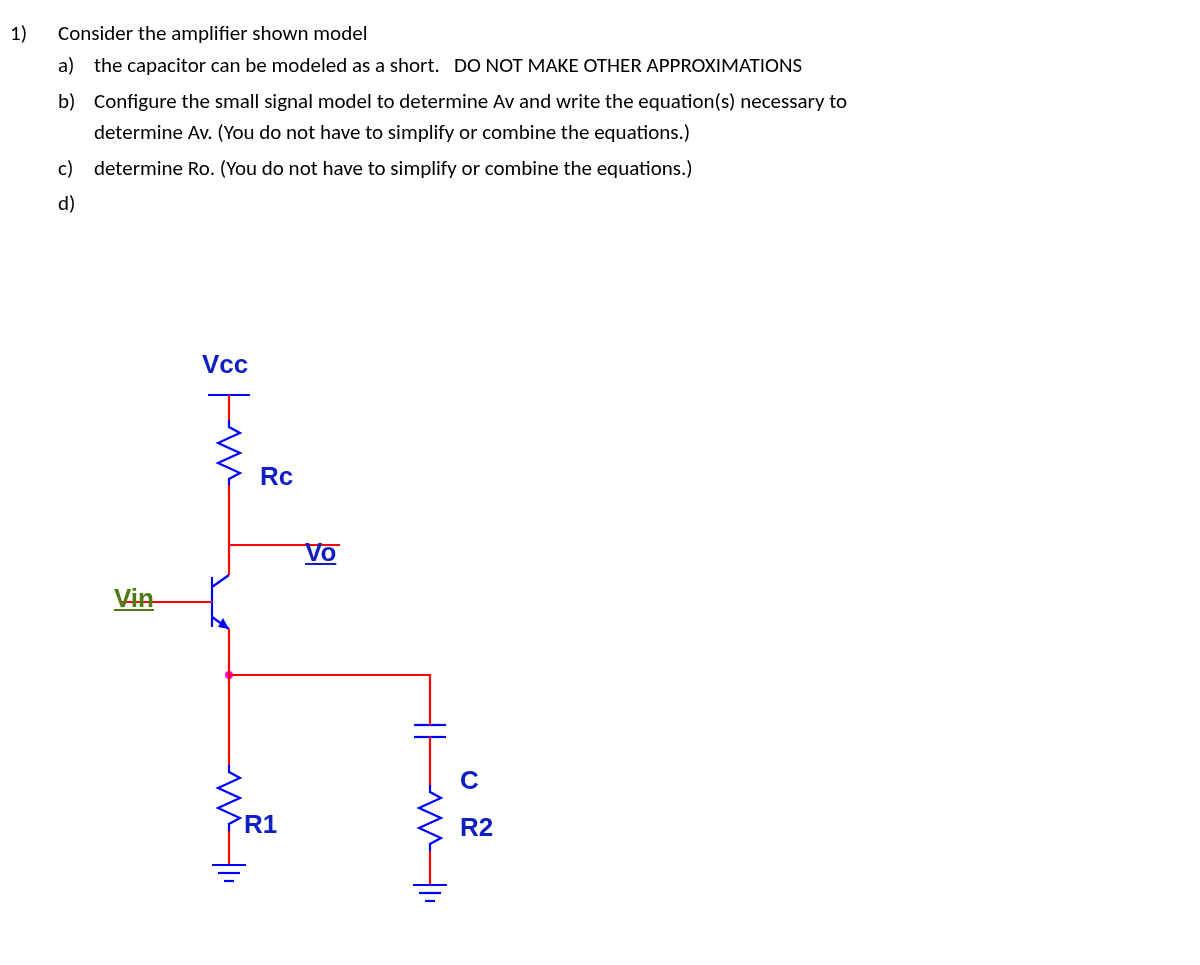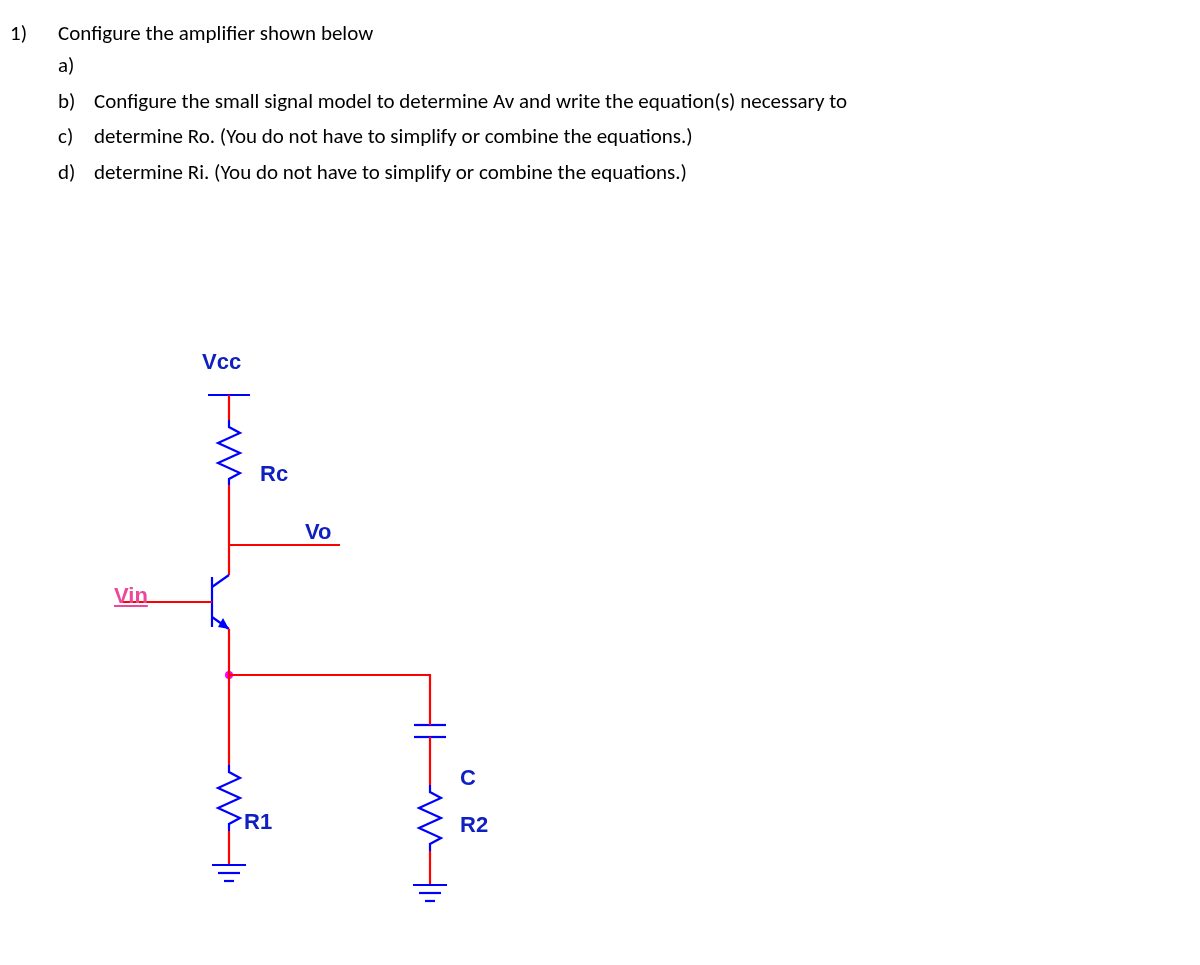--- a/index.html
+++ b/index.html
@@ -57,61 +57,62 @@
     top: 345px;
     width: 480px;
     height: 600px;
   }
   .wire { stroke: #ff0000; stroke-width: 2.2; fill: none; }
   .sym  { stroke: #0000ff; stroke-width: 2.2; fill: none; }
   .node { fill: #ff00ff; }
   .clabel {
     position: absolute;
     font-family: Arial, sans-serif;
-    font-size: 22px;
+    font-size: 26px;
     font-weight: bold;
     white-space: nowrap;
   }
   .blue { color: #1020c0; }
-  .red  { color: #ec4899; }
+  .red  { color: #4d7c0f; }
 </style>
 </head>
 <body>
 
 <div class="page">
 
   <div class="question-num">1)</div>
-  <div class="question-stem">Configure the amplifier shown below</div>
+  <div class="question-stem">Consider the amplifier shown model</div>
 
   <div class="subparts">
 
     <div class="subpart">
       <div class="sub-letter">a)</div>
       <div class="sub-body">
+        <span class="line noapprox"><span>the capacitor can be modeled as a short.   </span><span>DO NOT MAKE OTHER APPROXIMATIONS</span></span>
       </div>
     </div>
 
     <div class="subpart">
       <div class="sub-letter">b)</div>
       <div class="sub-body">
         <span class="line">Configure the small signal model to determine Av and write the equation(s) necessary to</span>
+        <span class="line">determine Av.  (You do not have to simplify or combine the equations.)</span>
       </div>
     </div>
 
     <div class="subpart">
       <div class="sub-letter">c)</div>
       <div class="sub-body">
         <span class="line">determine Ro.  (You do not have to simplify or combine the equations.)</span>
       </div>
     </div>
 
     <div class="subpart">
       <div class="sub-letter">d)</div>
       <div class="sub-body">
-        <span class="line">determine Ri.  (You do not have to simplify or combine the equations.)</span>
       </div>
     </div>
 
   </div>
 
   <div class="circuit">
     <svg width="480" height="600" viewBox="0 0 480 600">
 
       <g>
         <line class="sym" x1="108" y1="50" x2="150" y2="50"></line>
@@ -176,20 +177,20 @@
         <line class="sym" x1="313" y1="540" x2="347" y2="540"></line>
         <line class="sym" x1="319" y1="548" x2="341" y2="548"></line>
         <line class="sym" x1="325" y1="556" x2="335" y2="556"></line>
       </g>
 
     </svg>
 
     
     <div class="clabel blue" style="left:102px; top:0px;">Vcc</div>
     <div class="clabel blue" style="left:160px; top:112px;">Rc</div>
-    <div class="clabel blue" style="left:205px; top:170px; ">Vo</div>
+    <div class="clabel blue" style="left:205px; top:188px; text-decoration: underline;">Vo</div>
     <div class="clabel red" style="left:14px;  top:234px; text-decoration: underline;">Vin</div>
     <div class="clabel blue" style="left:144px; top:460px;">R1</div>
     <div class="clabel blue" style="left:360px; top:416px;">C</div>
     <div class="clabel blue" style="left:360px; top:463px;">R2</div>
   </div>
 
 </div>
 
 </body></html>

